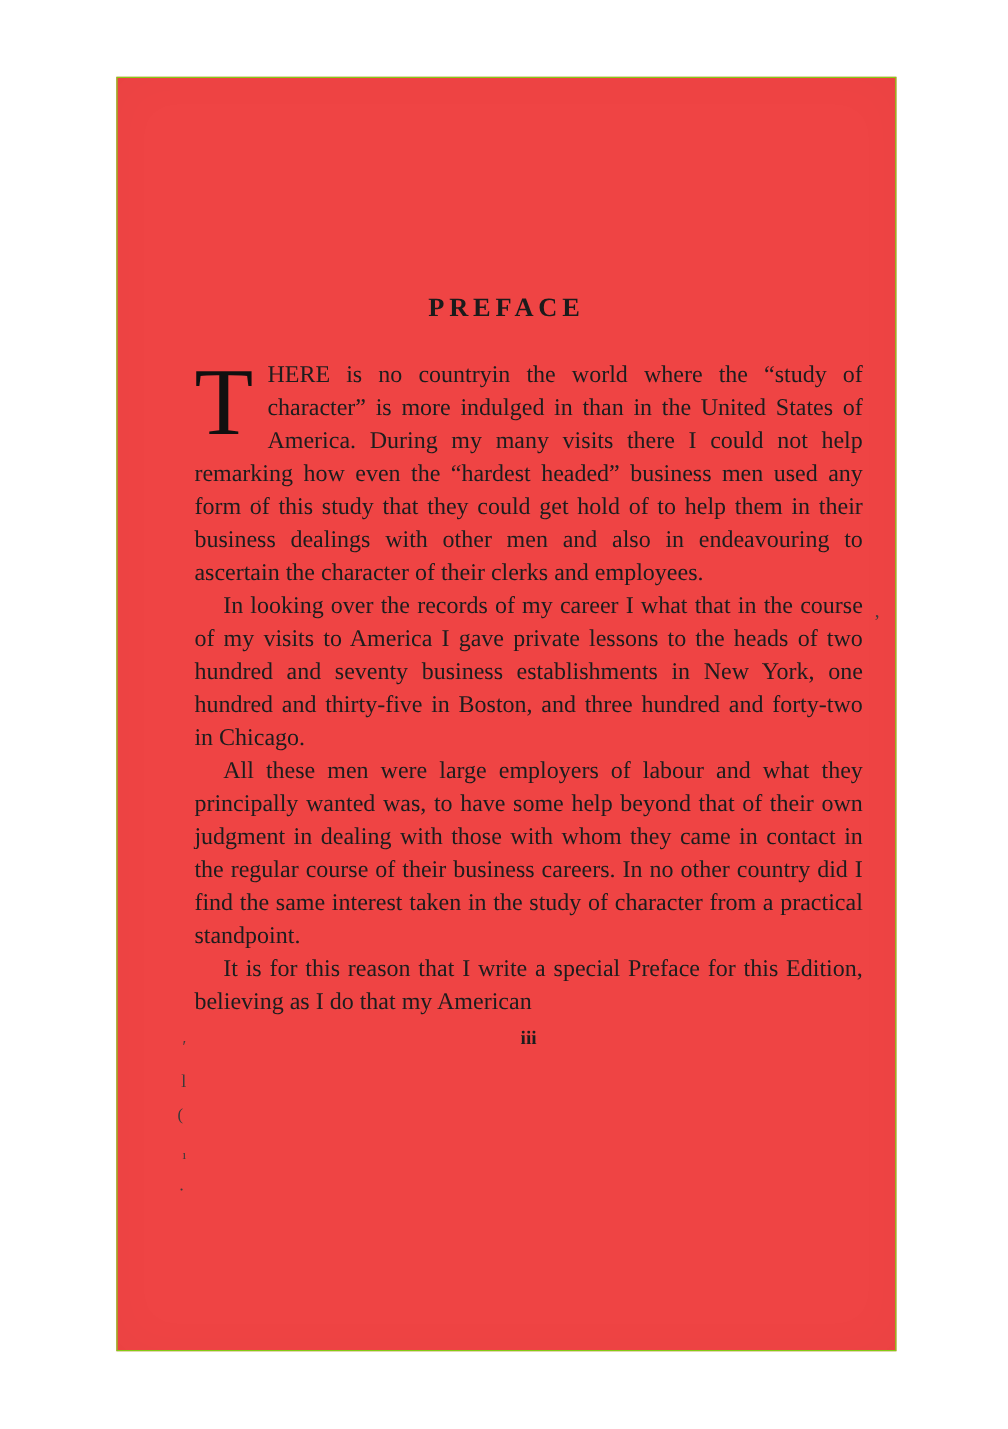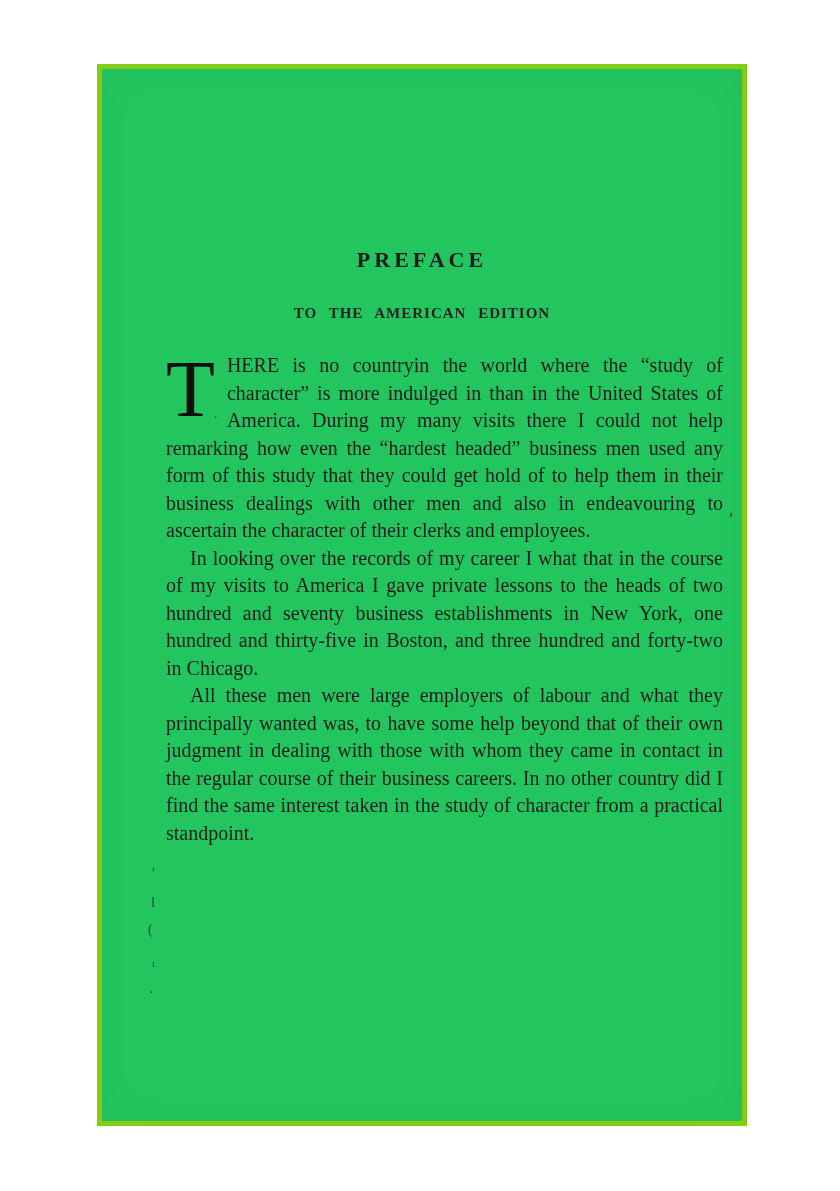--- a/index.html
+++ b/index.html
@@ -13,22 +13,22 @@
     background: #ffffff;
     font-family: "Liberation Serif", serif;
     overflow: hidden;
   }
   .paper {
     position: absolute;
     left: 97px;
     top: 64px;
     width: 650px;
     height: 1062px;
-    background: #22c55e;
-    border: 5px solid #84cc16;
+    background: #ef4444;
+    border: 1px solid #84cc16;
     box-shadow: inset 0 0 45px rgba(0,0,0,0.025);
     box-sizing: border-box;
   }
   .page-title {
     margin: 178px 0 0 0;
     text-align: center;
     font-size: 22px;
     font-weight: 700;
     letter-spacing: 4px;
     color: #1b1b1b;
@@ -83,28 +83,29 @@
   .a3 { left: 152px; top: 957px; font-size: 11px; }
   .a4 { left: 149px; top: 985px; }
   .a5 { left: 729px; top: 501px; font-size: 16px; }
   .a6 { left: 214px; top: 406px; font-size: 13px; }
 </style>
 </head>
 <body>
 
 <div class="paper">
   <h1 class="page-title">PREFACE</h1>
-  <h2 class="page-subtitle">TO THE AMERICAN EDITION</h2>
 
   <div class="body-text">
     <p><span class="dropcap">T</span><span>HERE is no countryin the world where the “study of character” is more indulged in than in the United States of America.  During my many visits there I could not help remarking how even the “hardest headed” business men used any form of this study that they could get hold of to help them in their business dealings with other men and also in endeavouring to ascertain the character of their clerks and employees.</span></p>
     <p class="indent">In looking over the records of my career I what that in the course of my visits to America I gave private lessons to the heads of two hundred and seventy business establishments in New York, one hundred and thirty-five in Boston, and three hundred and forty-two in Chicago.</p>
     <p class="indent">All these men were large employers of labour and what they principally wanted was, to have some help beyond that of their own judgment in dealing with those with whom they came in contact in the regular course of their business careers.  In no other country did I find the same interest taken in the study of character from a practical standpoint.</p>
+    <p class="indent">It is for this reason that I write a special Preface for this Edition, believing as I do that my American</p>
   </div>
 
+  <div class="folio">iii</div>
 </div>
 
 <span class="artifact a0">′</span>
 <span class="artifact a1">l</span>
 <span class="artifact a2">(</span>
 <span class="artifact a3">ı</span>
 <span class="artifact a4">·</span>
 <span class="artifact a5">,</span>
 <span class="artifact a6">.</span>
 

